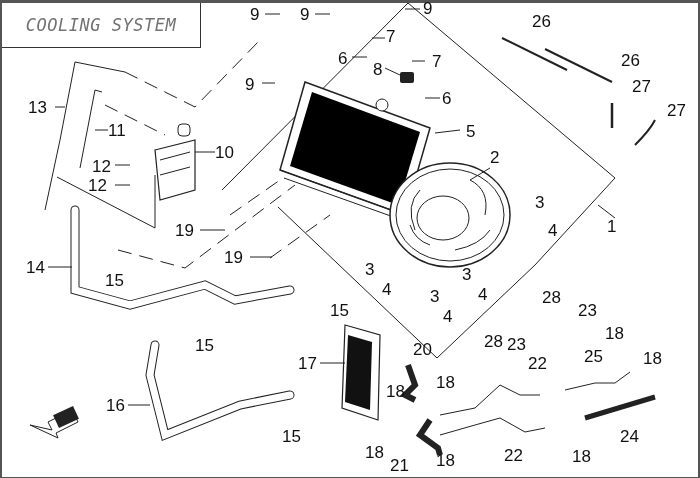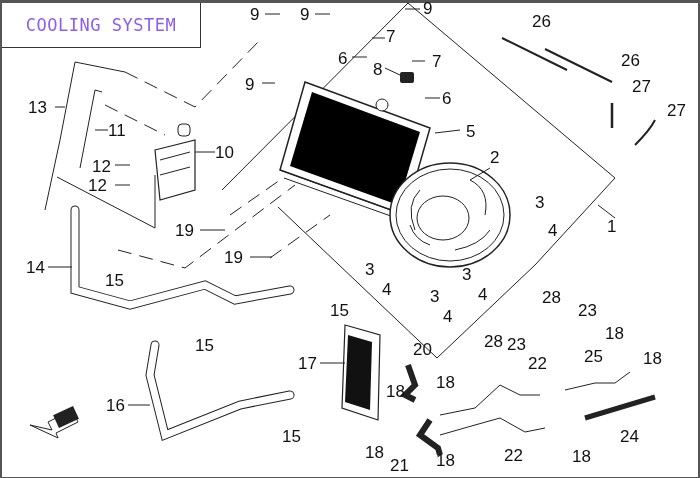--- a/index.html
+++ b/index.html
@@ -1,19 +1,19 @@
 <!DOCTYPE html>
 <html><head>
 <meta charset="utf-8">
 <style>
   html,body{margin:0;padding:0;background:#fff;}
   body{width:700px;height:478px;overflow:hidden;position:relative;font-family:"Liberation Sans",sans-serif;}
   .frame{position:absolute;left:0;top:0;width:696px;height:474px;border:2px solid #555;border-top:3px solid #555;box-sizing:content-box;}
   .title-box{position:absolute;left:2px;top:3px;width:198px;height:44px;border-right:1.5px solid #333;border-bottom:1.5px solid #333;background:#fff;display:flex;align-items:center;justify-content:center;}
-  .title-text{font-family:"DejaVu Sans Mono","Liberation Mono",monospace;font-size:17px;color:#8b5cf6;letter-spacing:0.5px;}
+  .title-text{font-family:"DejaVu Sans Mono","Liberation Mono",monospace;font-size:17px;color:#737373;letter-spacing:0.5px;font-style:italic;}
   svg{position:absolute;left:0;top:0;}
   .lbl{font-family:"Liberation Sans",sans-serif;font-size:17px;fill:#111;}
   .ln{stroke:#222;stroke-width:1;fill:none;}
   .dash{stroke:#222;stroke-width:1;fill:none;stroke-dasharray:14 8;}
 </style>
 </head>
 <body>
 
 <div class="frame"></div>
 

